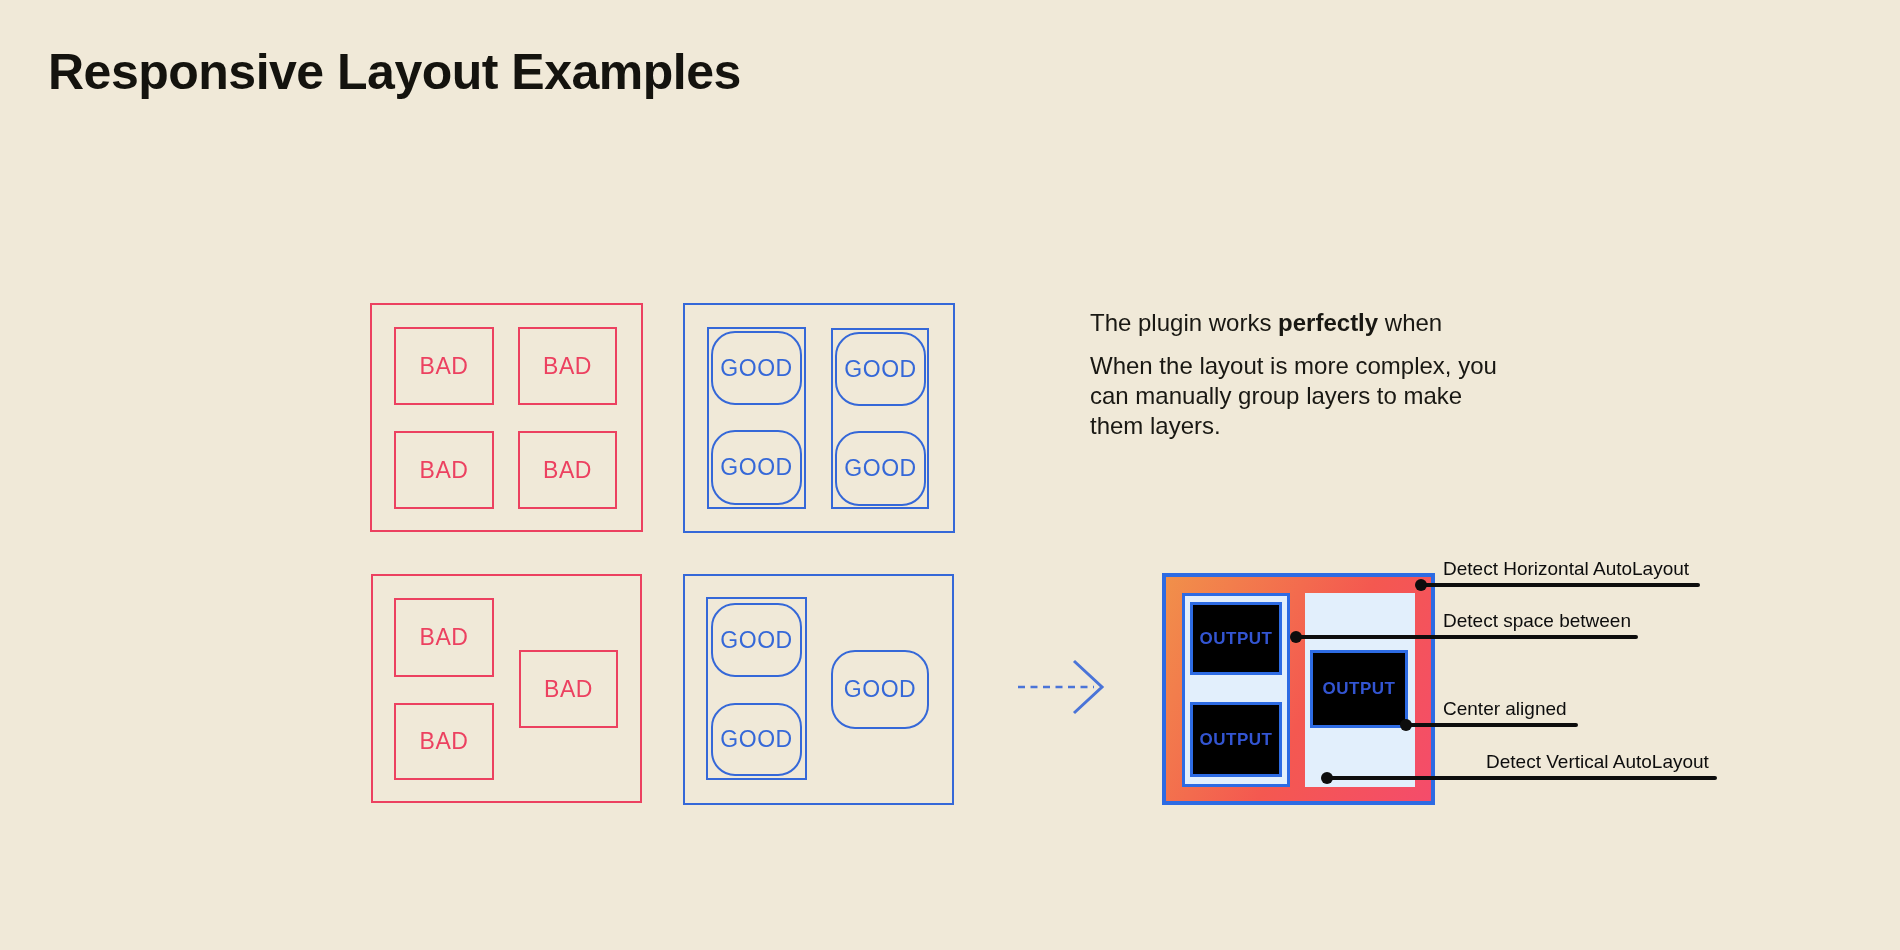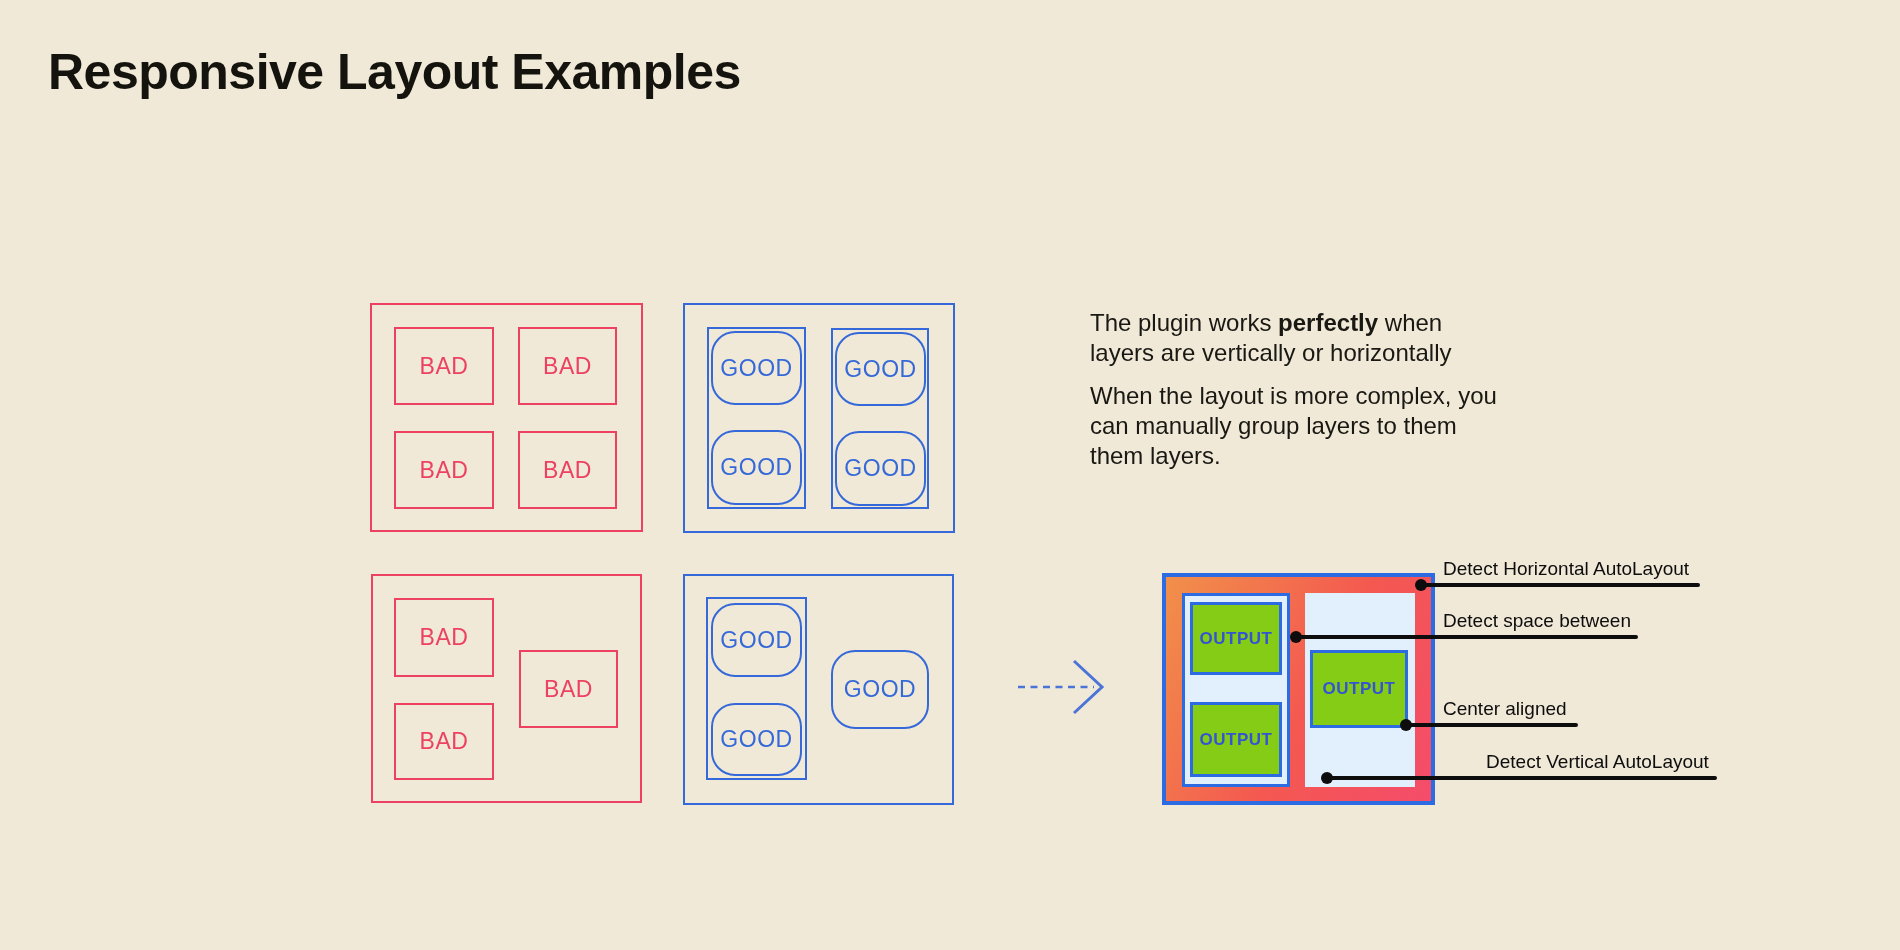--- a/index.html
+++ b/index.html
@@ -74,21 +74,21 @@
   }
   .lpanel{
     position:absolute; left:16px; top:16px; width:102px; height:188px;
     border:3px solid #2D6BE3; background:#E2EFFC;
   }
   .rpanel{
     position:absolute; left:139px; top:16px; width:110px; height:194px;
     background:#E2EFFC;
   }
   .obox{
-    position:absolute; background:#84cc16; border:3px solid #2D6BE3;
+    position:absolute; background:#000000; border:3px solid #2D6BE3;
     color:#3355D2; font-size:17px; font-weight:bold; letter-spacing:0.5px;
     display:flex; align-items:center; justify-content:center;
   }
   .lpanel .ob1{left:5px; top:6px;   width:86px; height:67px;}
   .lpanel .ob2{left:5px; top:106px; width:86px; height:69px;}
   #output-frame .ob3{left:144px; top:73px; width:92px; height:72px;}
 
   
   .note{position:absolute; font-size:19px; color:#0D0D0D;}
   .note-label{display:block; white-space:nowrap; line-height:22px; margin-bottom:3px;}
@@ -137,25 +137,24 @@
     <div class="col-group fcg">
       <div class="box good-box t">GOOD</div>
       <div class="box good-box b">GOOD</div>
     </div>
     <div class="box good-box b3">GOOD</div>
   </div>
 
   <div class="description">
     <p class="p1">
       <span class="line"><span>The plugin works </span><strong>perfectly</strong><span> when</span></span>
-      <span class="line">layers are vertically or horizontally</span>
     </p>
     <p class="p2">
       <span class="line">When the layout is more complex, you</span>
-      <span class="line">can manually group layers to them</span>
+      <span class="line">can manually group layers to make</span>
       <span class="line">them layers.</span>
     </p>
   </div>
 
   <svg class="arrow" viewBox="0 0 100 62" xmlns="http://www.w3.org/2000/svg">
     <line x1="8" y1="31" x2="84" y2="31" stroke="#4A74D8" stroke-width="2.6" stroke-dasharray="7 5.5"></line>
     <path d="M64 5 L92 31 L64 57" fill="none" stroke="#4A74D8" stroke-width="3"></path>
   </svg>
 
   <div id="output-frame">

